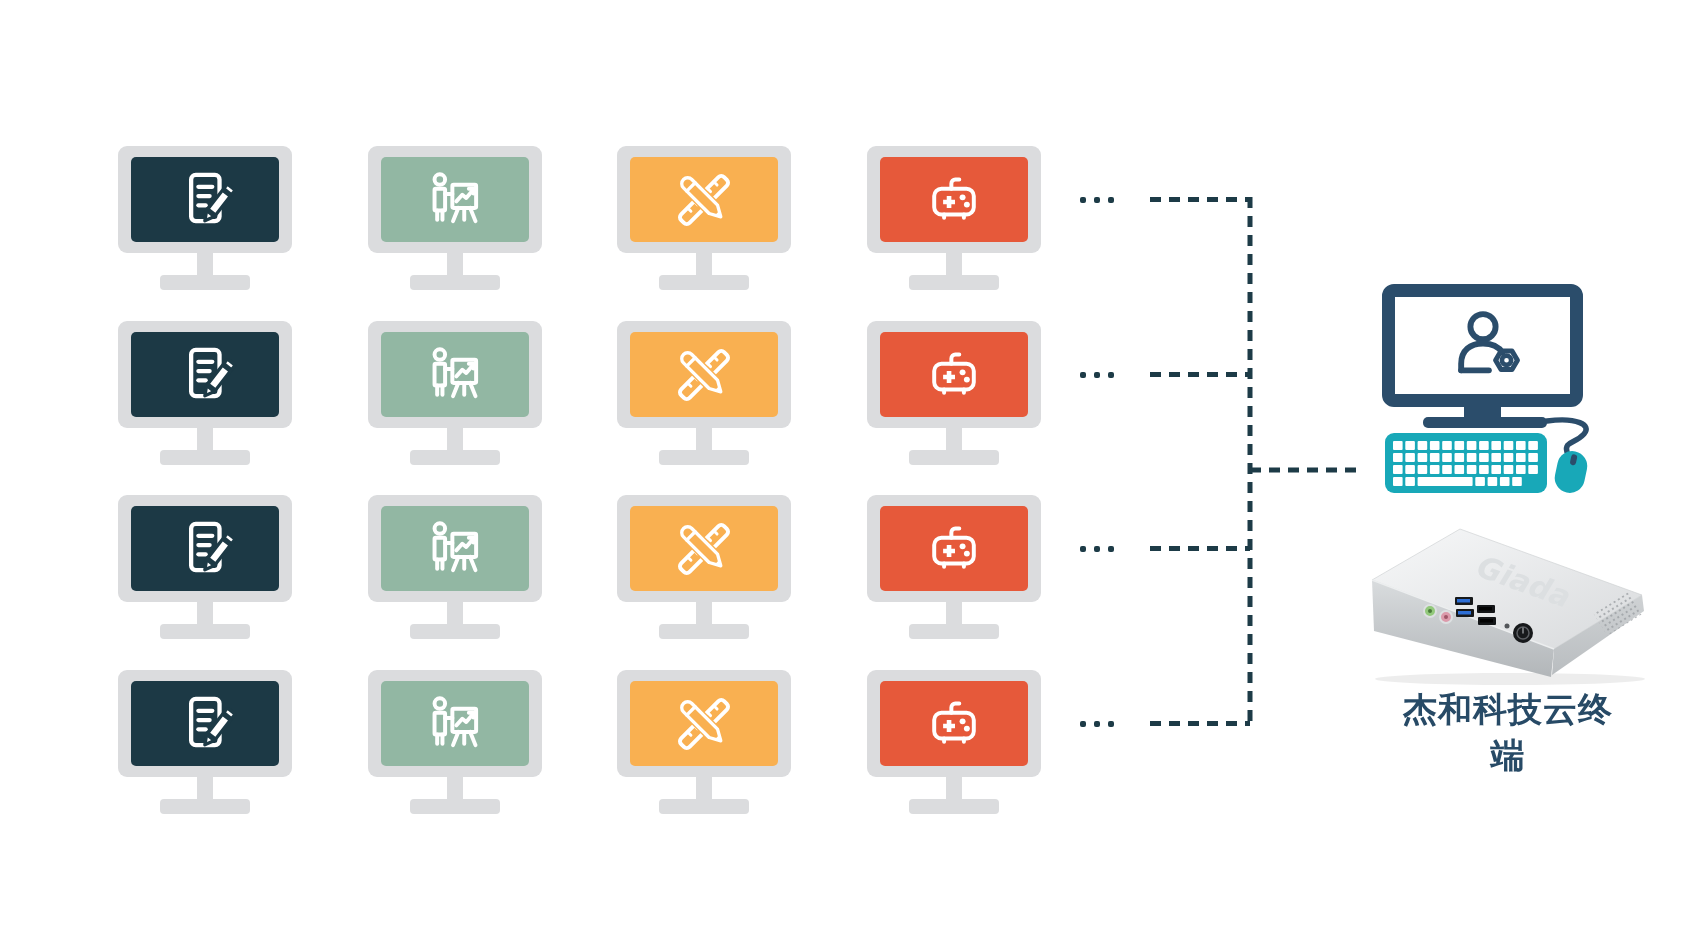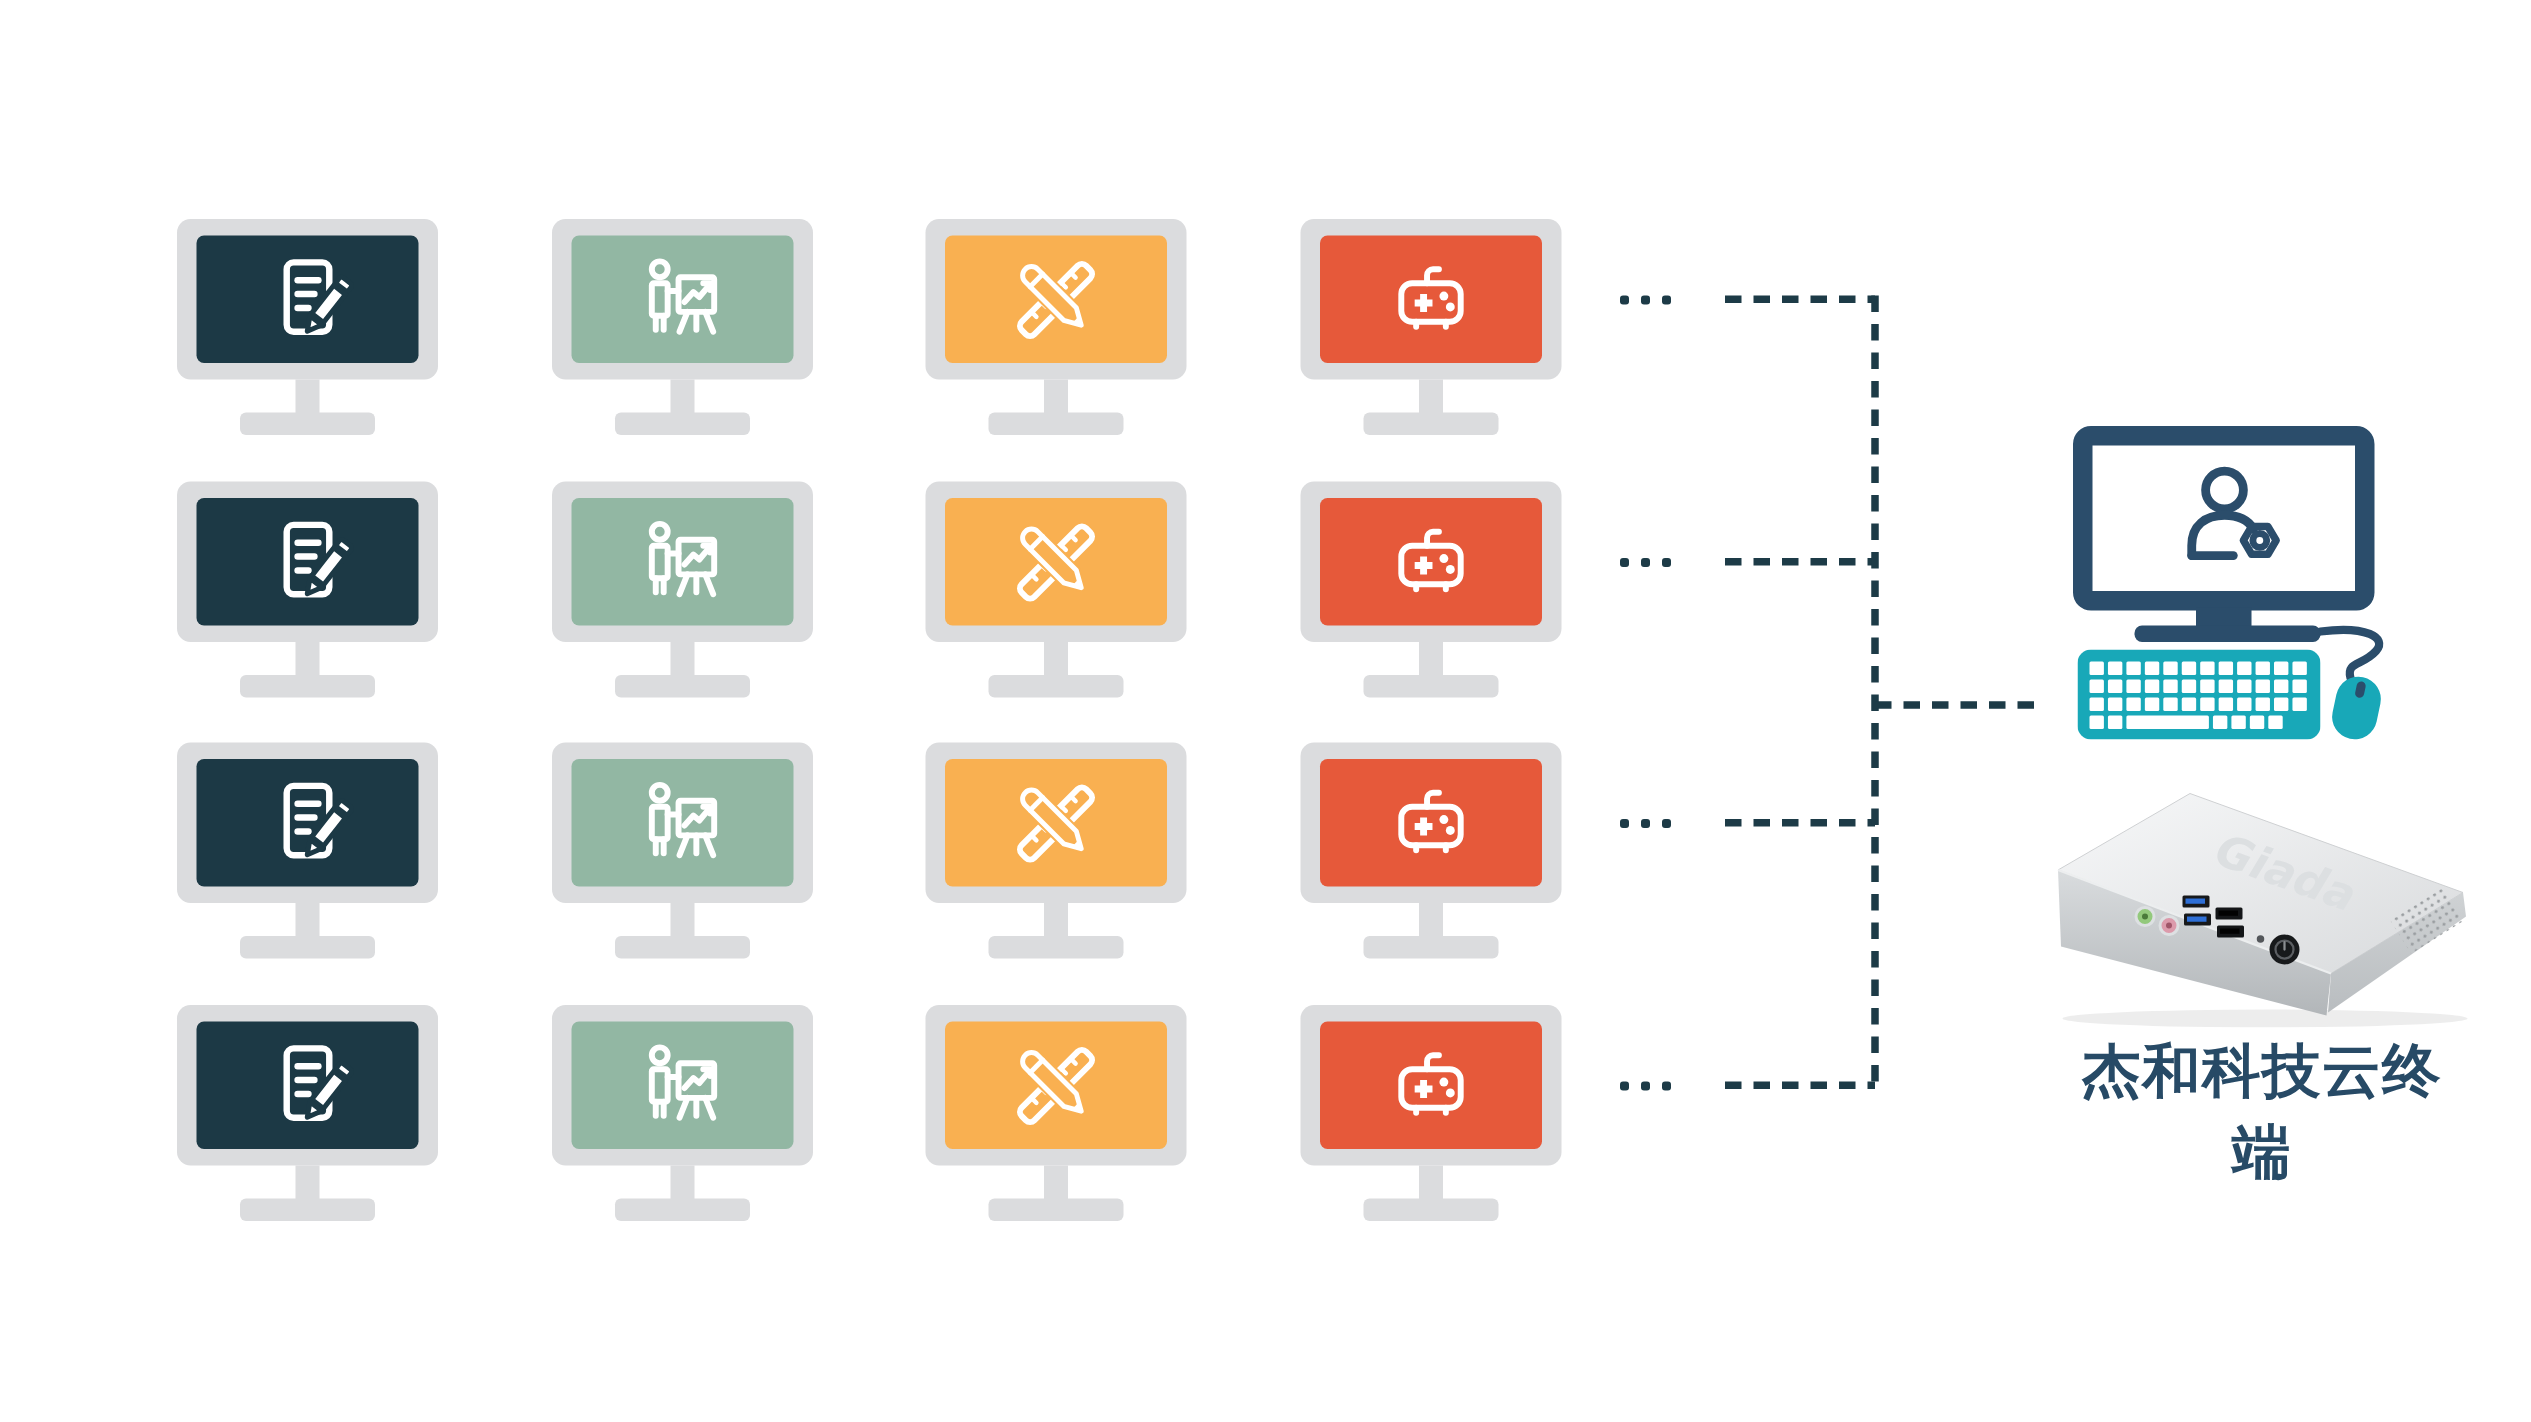--- a/index.html
+++ b/index.html
@@ -23,21 +23,21 @@
        border-radius:12px;background:#fff;box-sizing:border-box;display:flex;align-items:center;
        justify-content:center;color:var(--navy);}
   .adm-neck{position:absolute;left:1464px;top:405px;width:37px;height:14px;background:var(--navy);}
   .adm-base{position:absolute;left:1423px;top:417px;width:124px;height:11px;background:var(--navy);border-radius:5px;}
   .kb{position:absolute;left:1385px;top:433px;width:162px;height:60px;}
   .mouse{position:absolute;left:1556px;top:451px;width:30px;height:42px;background:var(--teal);
          border-radius:15px;transform:rotate(12deg);}
   .mouse-notch{position:absolute;left:12px;top:3px;width:6px;height:11px;background:var(--navy);border-radius:3px;}
   .device-svg{position:absolute;left:1360px;top:505px;width:300px;height:180px;}
   .device-label{position:absolute;left:1388px;top:687px;width:240px;text-align:center;
-                font-size:39px;font-weight:700;letter-spacing:1px;}
+                font-size:34px;font-weight:700;letter-spacing:1px;}
   .hidden-defs{position:absolute;width:0;height:0;overflow:hidden;}
 </style>
 </head>
 <body>
 
 <svg class="hidden-defs" aria-hidden="true">
   <defs>
     <symbol id="document-edit-icon" viewBox="0 0 100 100">
       <g fill="none" stroke="#fff" stroke-width="6.5" stroke-linecap="round" stroke-linejoin="round">
         <rect x="29" y="12" width="43" height="70" rx="7"></rect>

